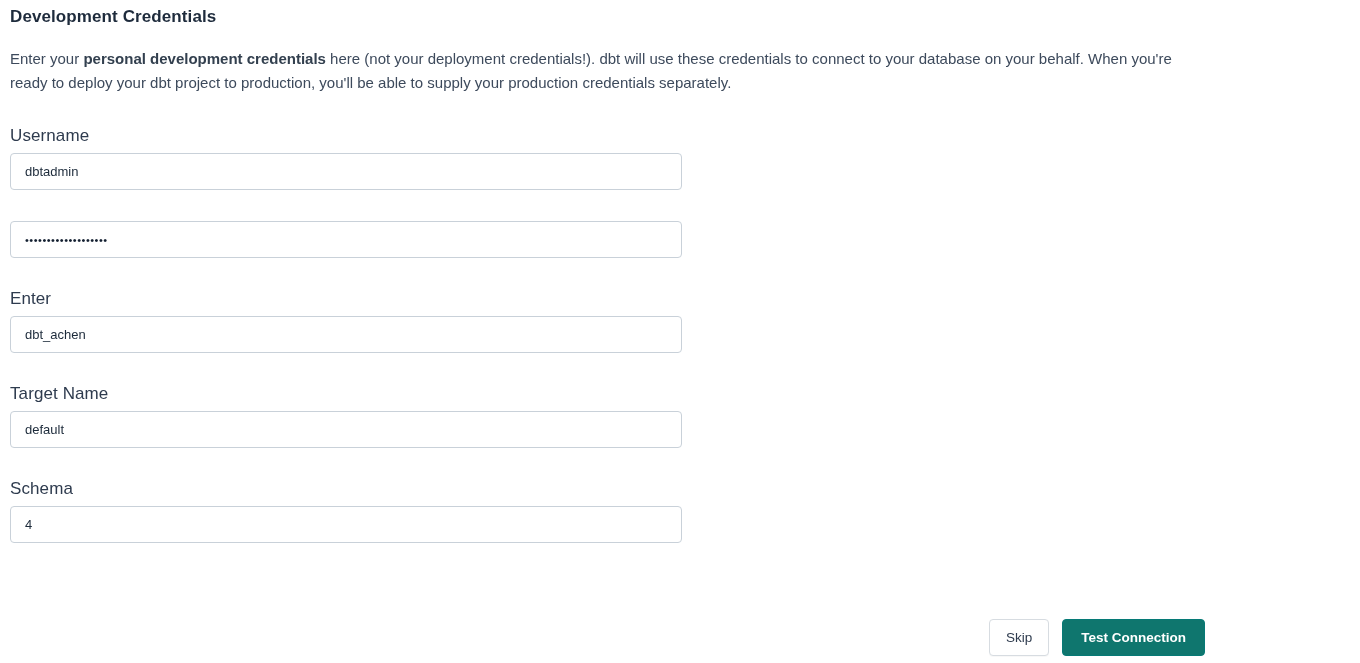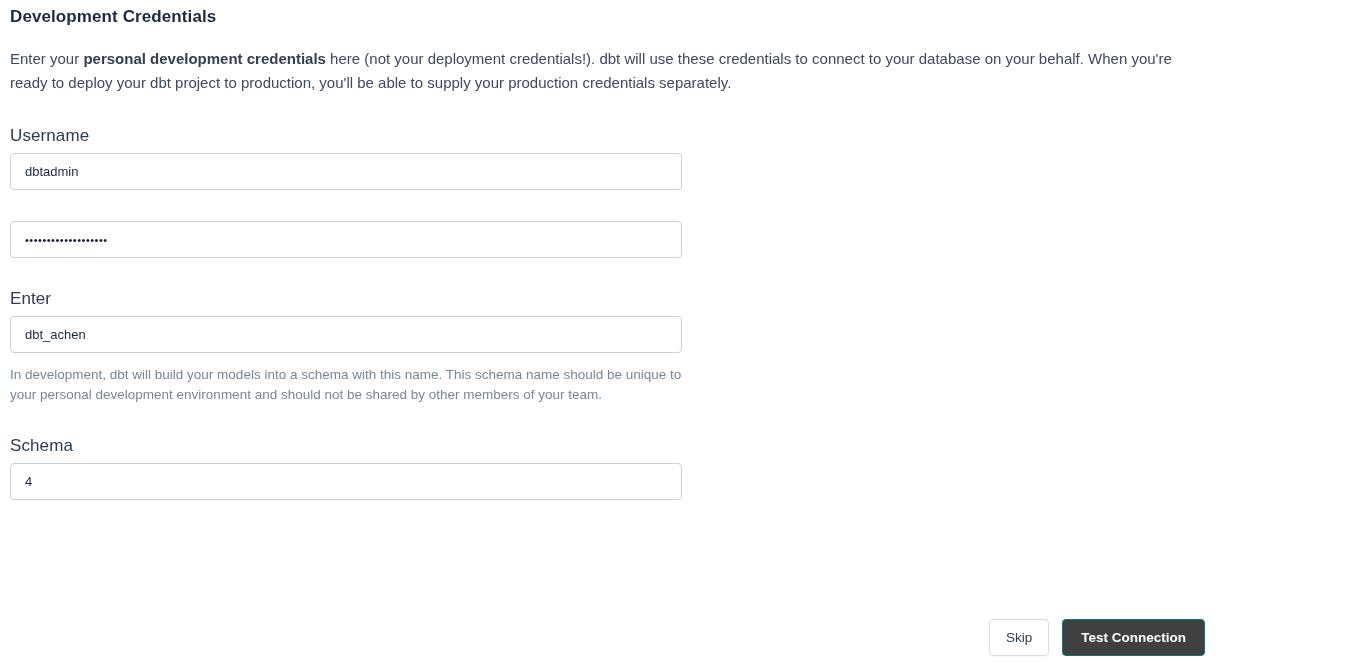--- a/index.html
+++ b/index.html
@@ -87,21 +87,21 @@
     justify-content: center;
   }
   .btn-secondary {
     background: #ffffff;
     border: 1px solid #d7dce1;
     color: #2e3b4e;
     padding: 16px 16px;
     box-shadow: 0 1px 1px rgba(0,0,0,0.03);
   }
   .btn-primary {
-    background: #404040;
+    background: #0f766e;
     border: 1px solid #067a76;
     color: #ffffff;
     font-weight: 700;
     padding: 0 18px;
   }
 </style>
 </head>
 <body>
 
 <div class="page">
@@ -115,24 +115,25 @@
     <input class="field-input" type="text" value="dbtadmin" style="">
   </div>
 
   <div class="field">
     <input class="field-input masked" type="text" value="•••••••••••••••••••" style="">
   </div>
 
   <div class="field">
     <label class="field-label">Enter</label>
     <input class="field-input" type="text" value="dbt_achen" style="">
-    <div class="field-help">In development, dbt will build your models into a schema with this name. This schema name should be unique to your personal development environment and should not be shared by other members of your team.</div>
   </div>
 
   <div class="field">
+    <label class="field-label">Target Name</label>
+    <input class="field-input" type="text" value="default" style="">
   </div>
 
   <div class="field">
     <label class="field-label">Schema</label>
     <input class="field-input" type="text" value="4" style="">
   </div>
 
   <div class="actions">
     <button class="btn btn-secondary">Skip</button>
     <button class="btn btn-primary">Test Connection</button>

